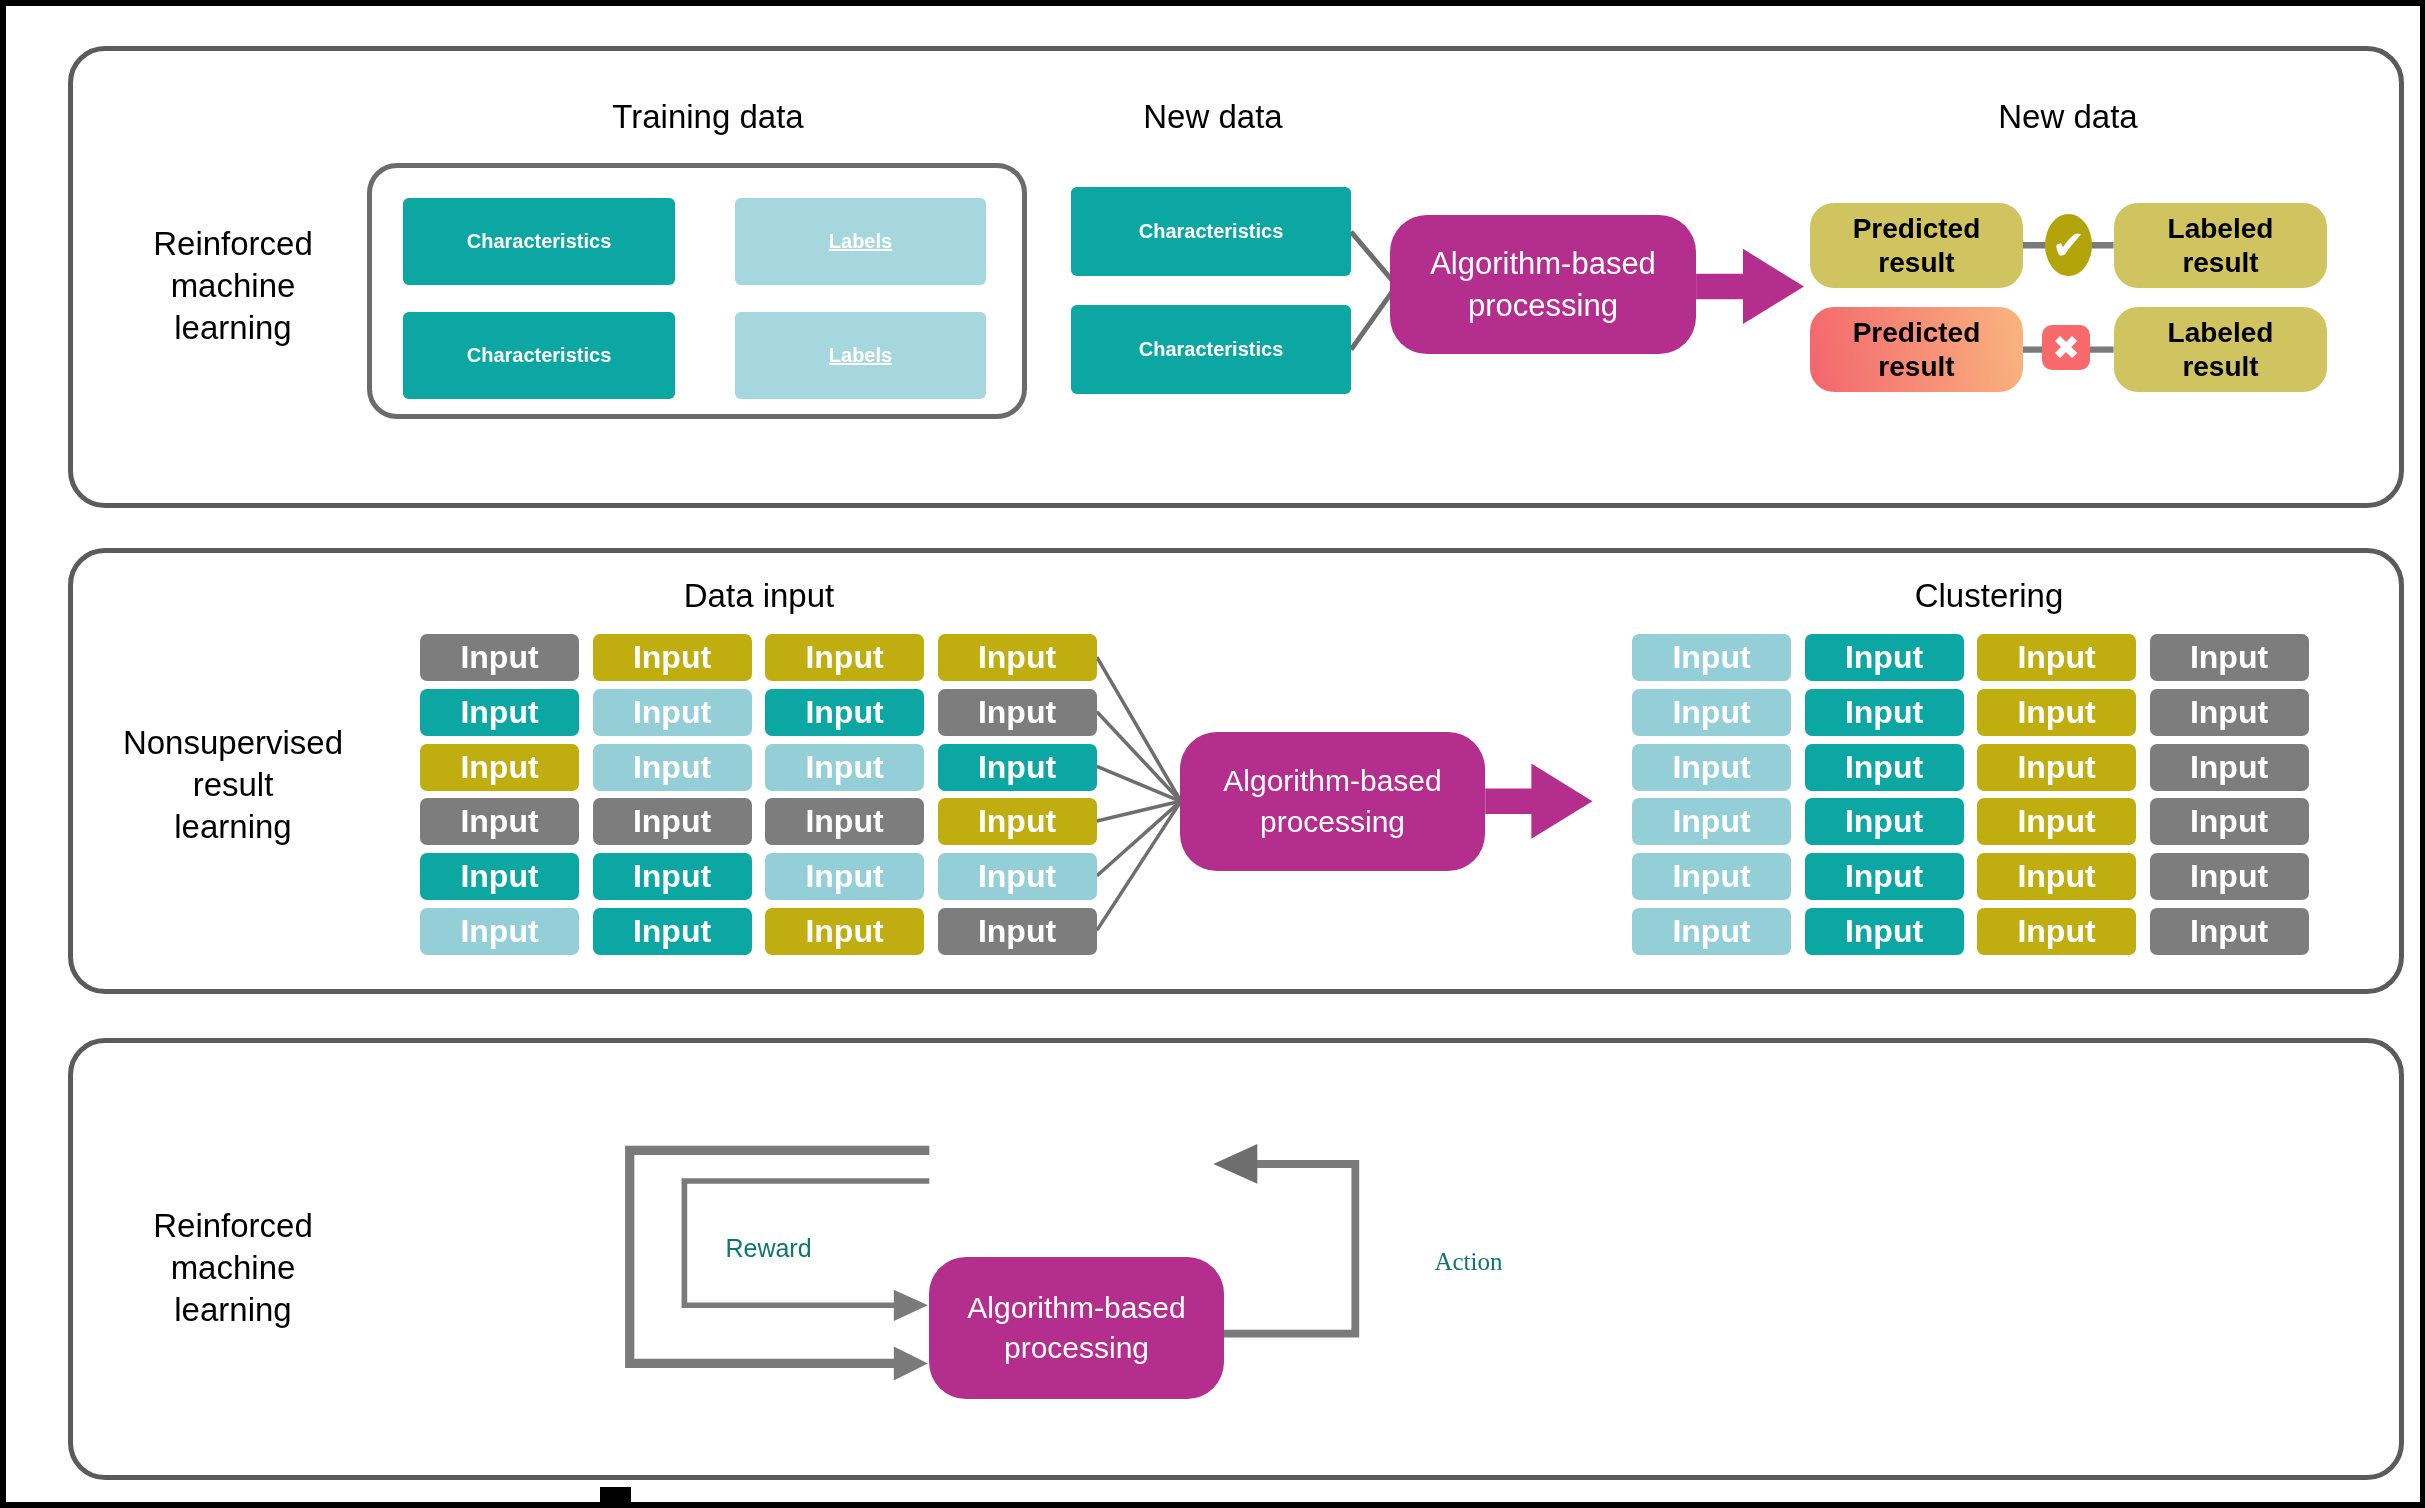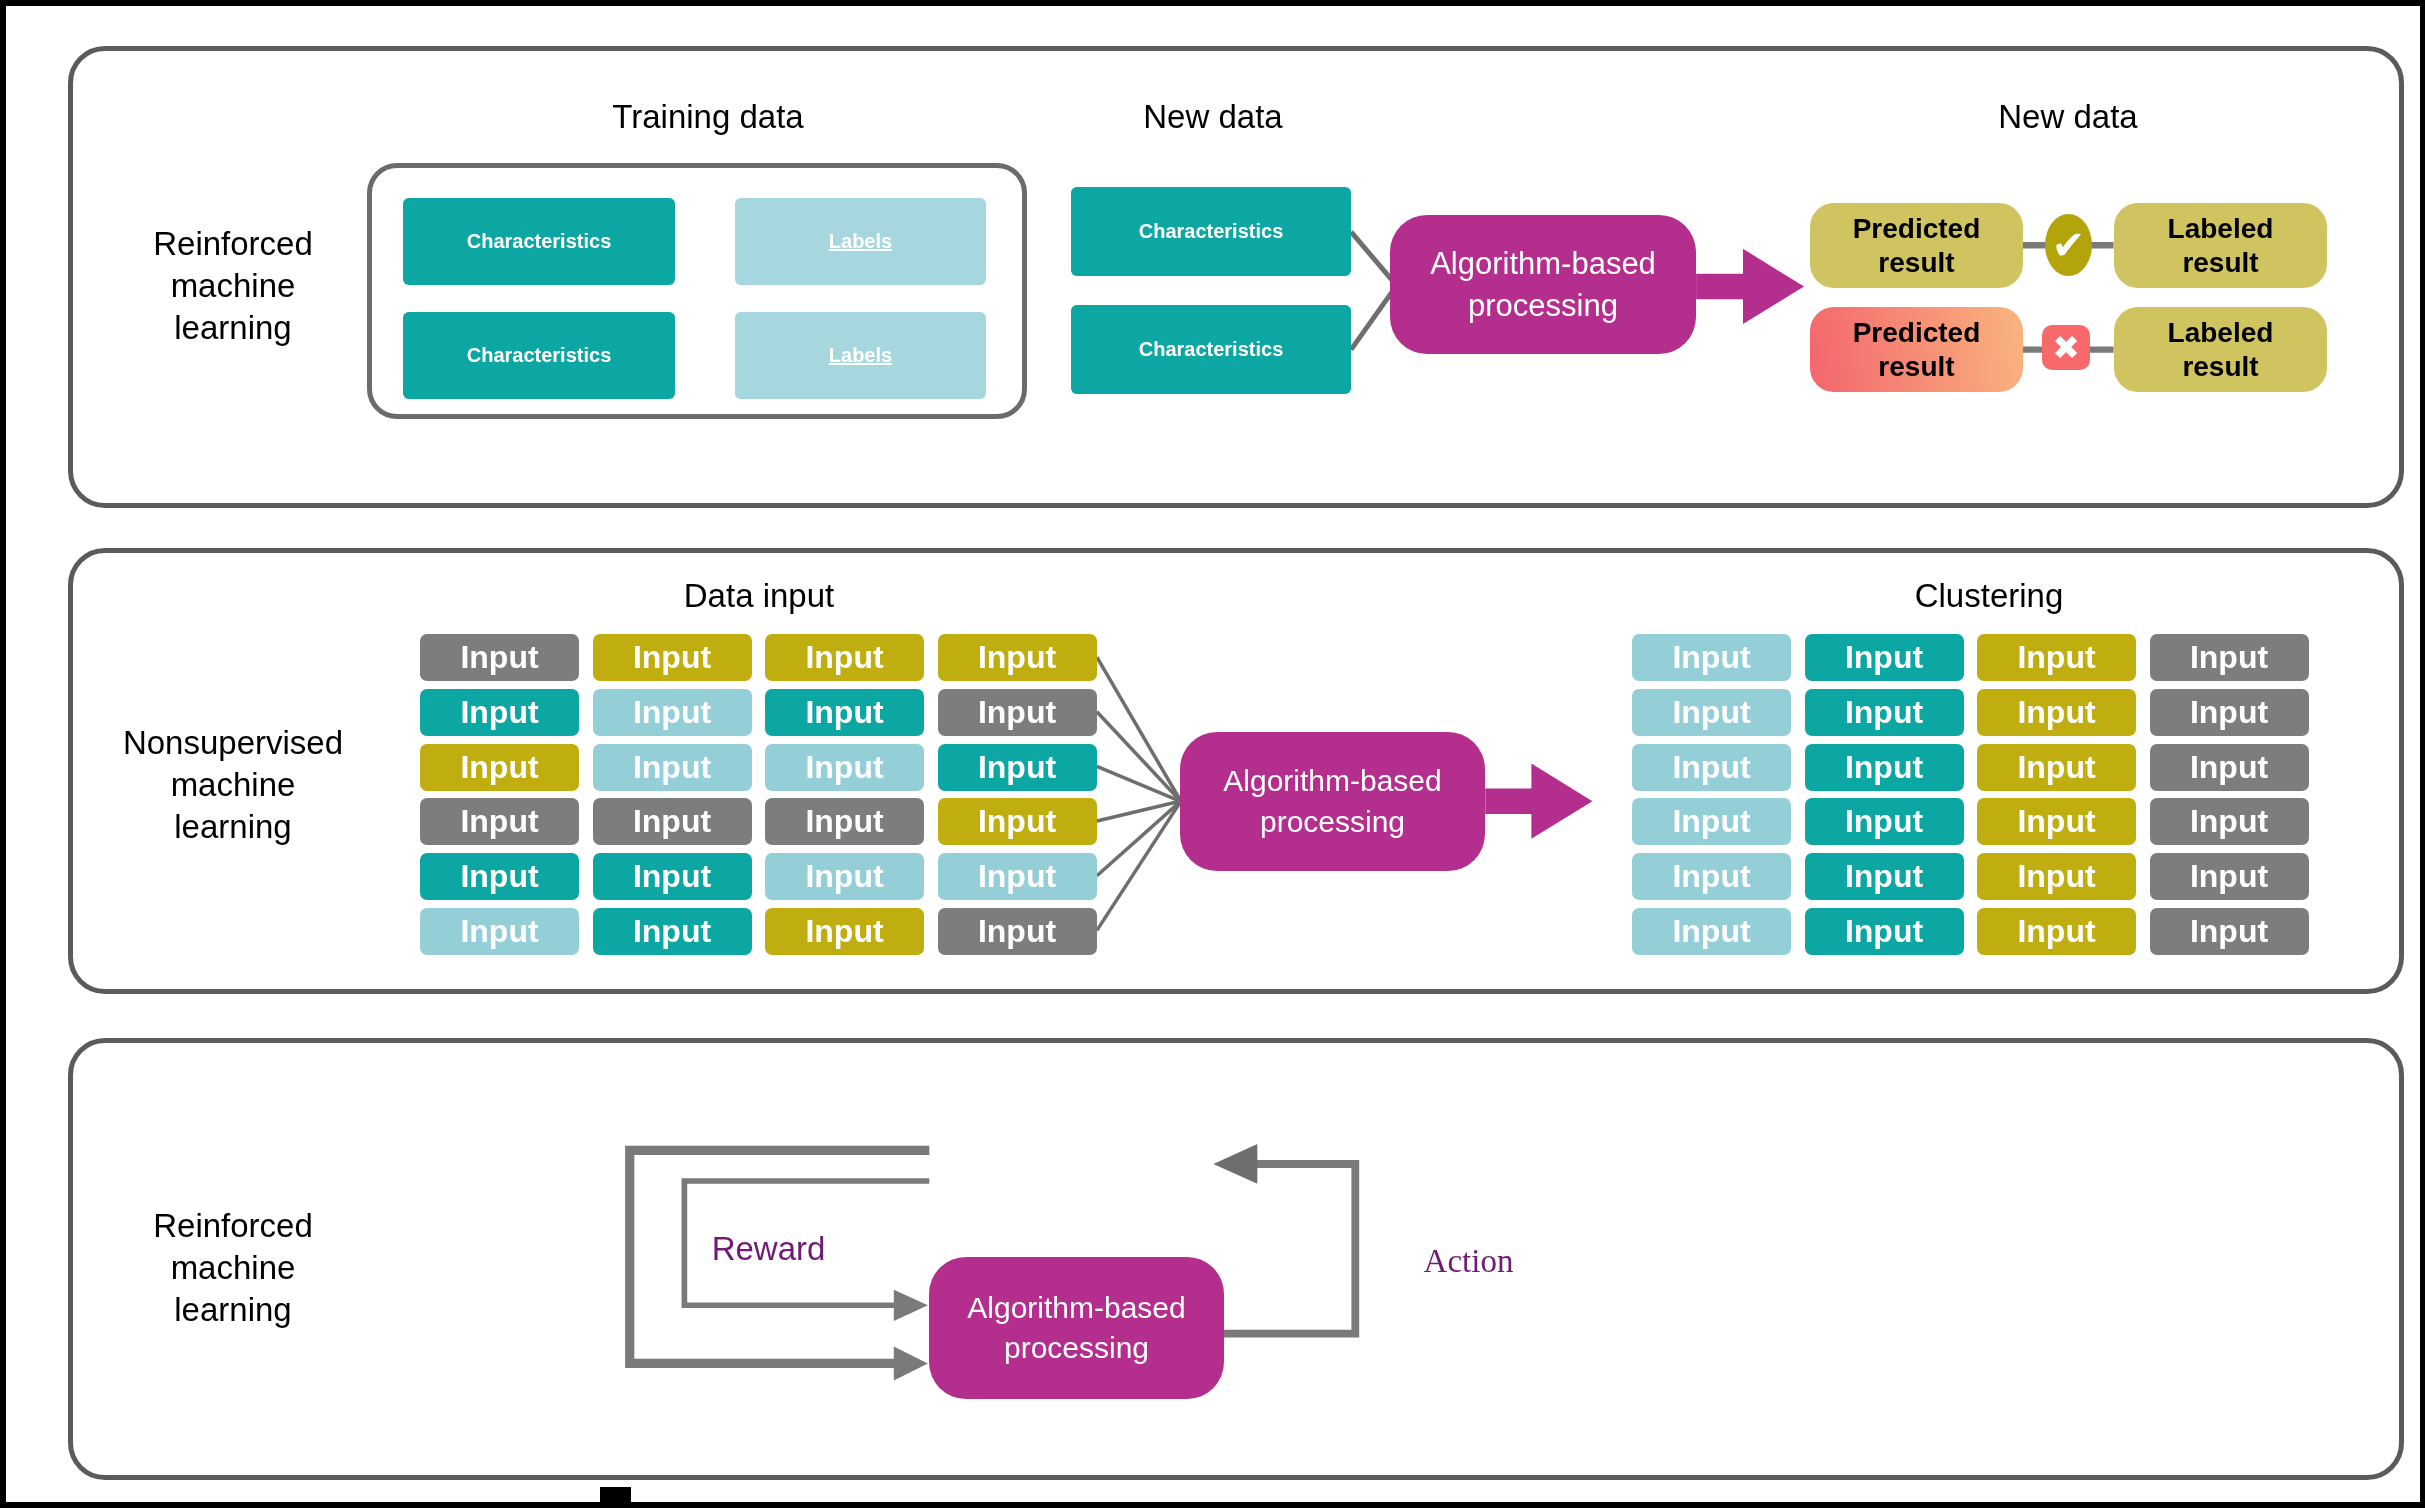--- a/index.html
+++ b/index.html
@@ -99,21 +99,21 @@
   }
   .grid-left{left:414px;top:628px;}
   .grid-right{left:1626px;top:628px;}
   .cell{
     display:flex;align-items:center;justify-content:center;
     border-radius:7px;color:#fff;font-weight:bold;font-size:32px;
   }
 
   
   .env-box{left:927px;top:1108px;width:277px;height:101px;font-size:31px;font-weight:normal;border-radius:4.3px;}
-  .flow-label{font-size:33px;color:#701a75;width:213px;height:43px;}
+  .flow-label{font-size:25px;color:#0f766e;width:213px;height:43px;}
   .reward-label{left:656px;top:1221px;}
   .action-label{left:1356px;top:1234px;font-family:Liberation Serif, serif;}
 
   svg.overlay{position:absolute;left:0;top:0;z-index:0;}
   .layer{position:absolute;left:0;top:0;z-index:1;width:100%;height:100%;pointer-events:none;}
   .layer > *{pointer-events:auto;}
 
   .bottom-tab{left:594px;top:1481px;width:31px;height:15.6px;background:#000;}
 </style>
 </head>
@@ -168,21 +168,21 @@
   <div class="layer">
 
     <div class="panel panel1"></div>
     <div class="panel panel2"></div>
     <div class="panel panel3"></div>
 
     <div class="abs sec-label sec-supervised">Reinforced
 machine
 learning</div>
     <div class="abs sec-label sec-nonsupervised">Nonsupervised
-machine
+result
 learning</div>
     <div class="abs sec-label sec-reinforced">Reinforced
 machine
 learning</div>
 
     <div class="abs center heading h-training">Training data</div>
     <div class="abs center heading h-newdata-left">New data</div>
     <div class="abs center heading h-newdata-right">New data</div>
 
     <div class="abs training-box"></div>

